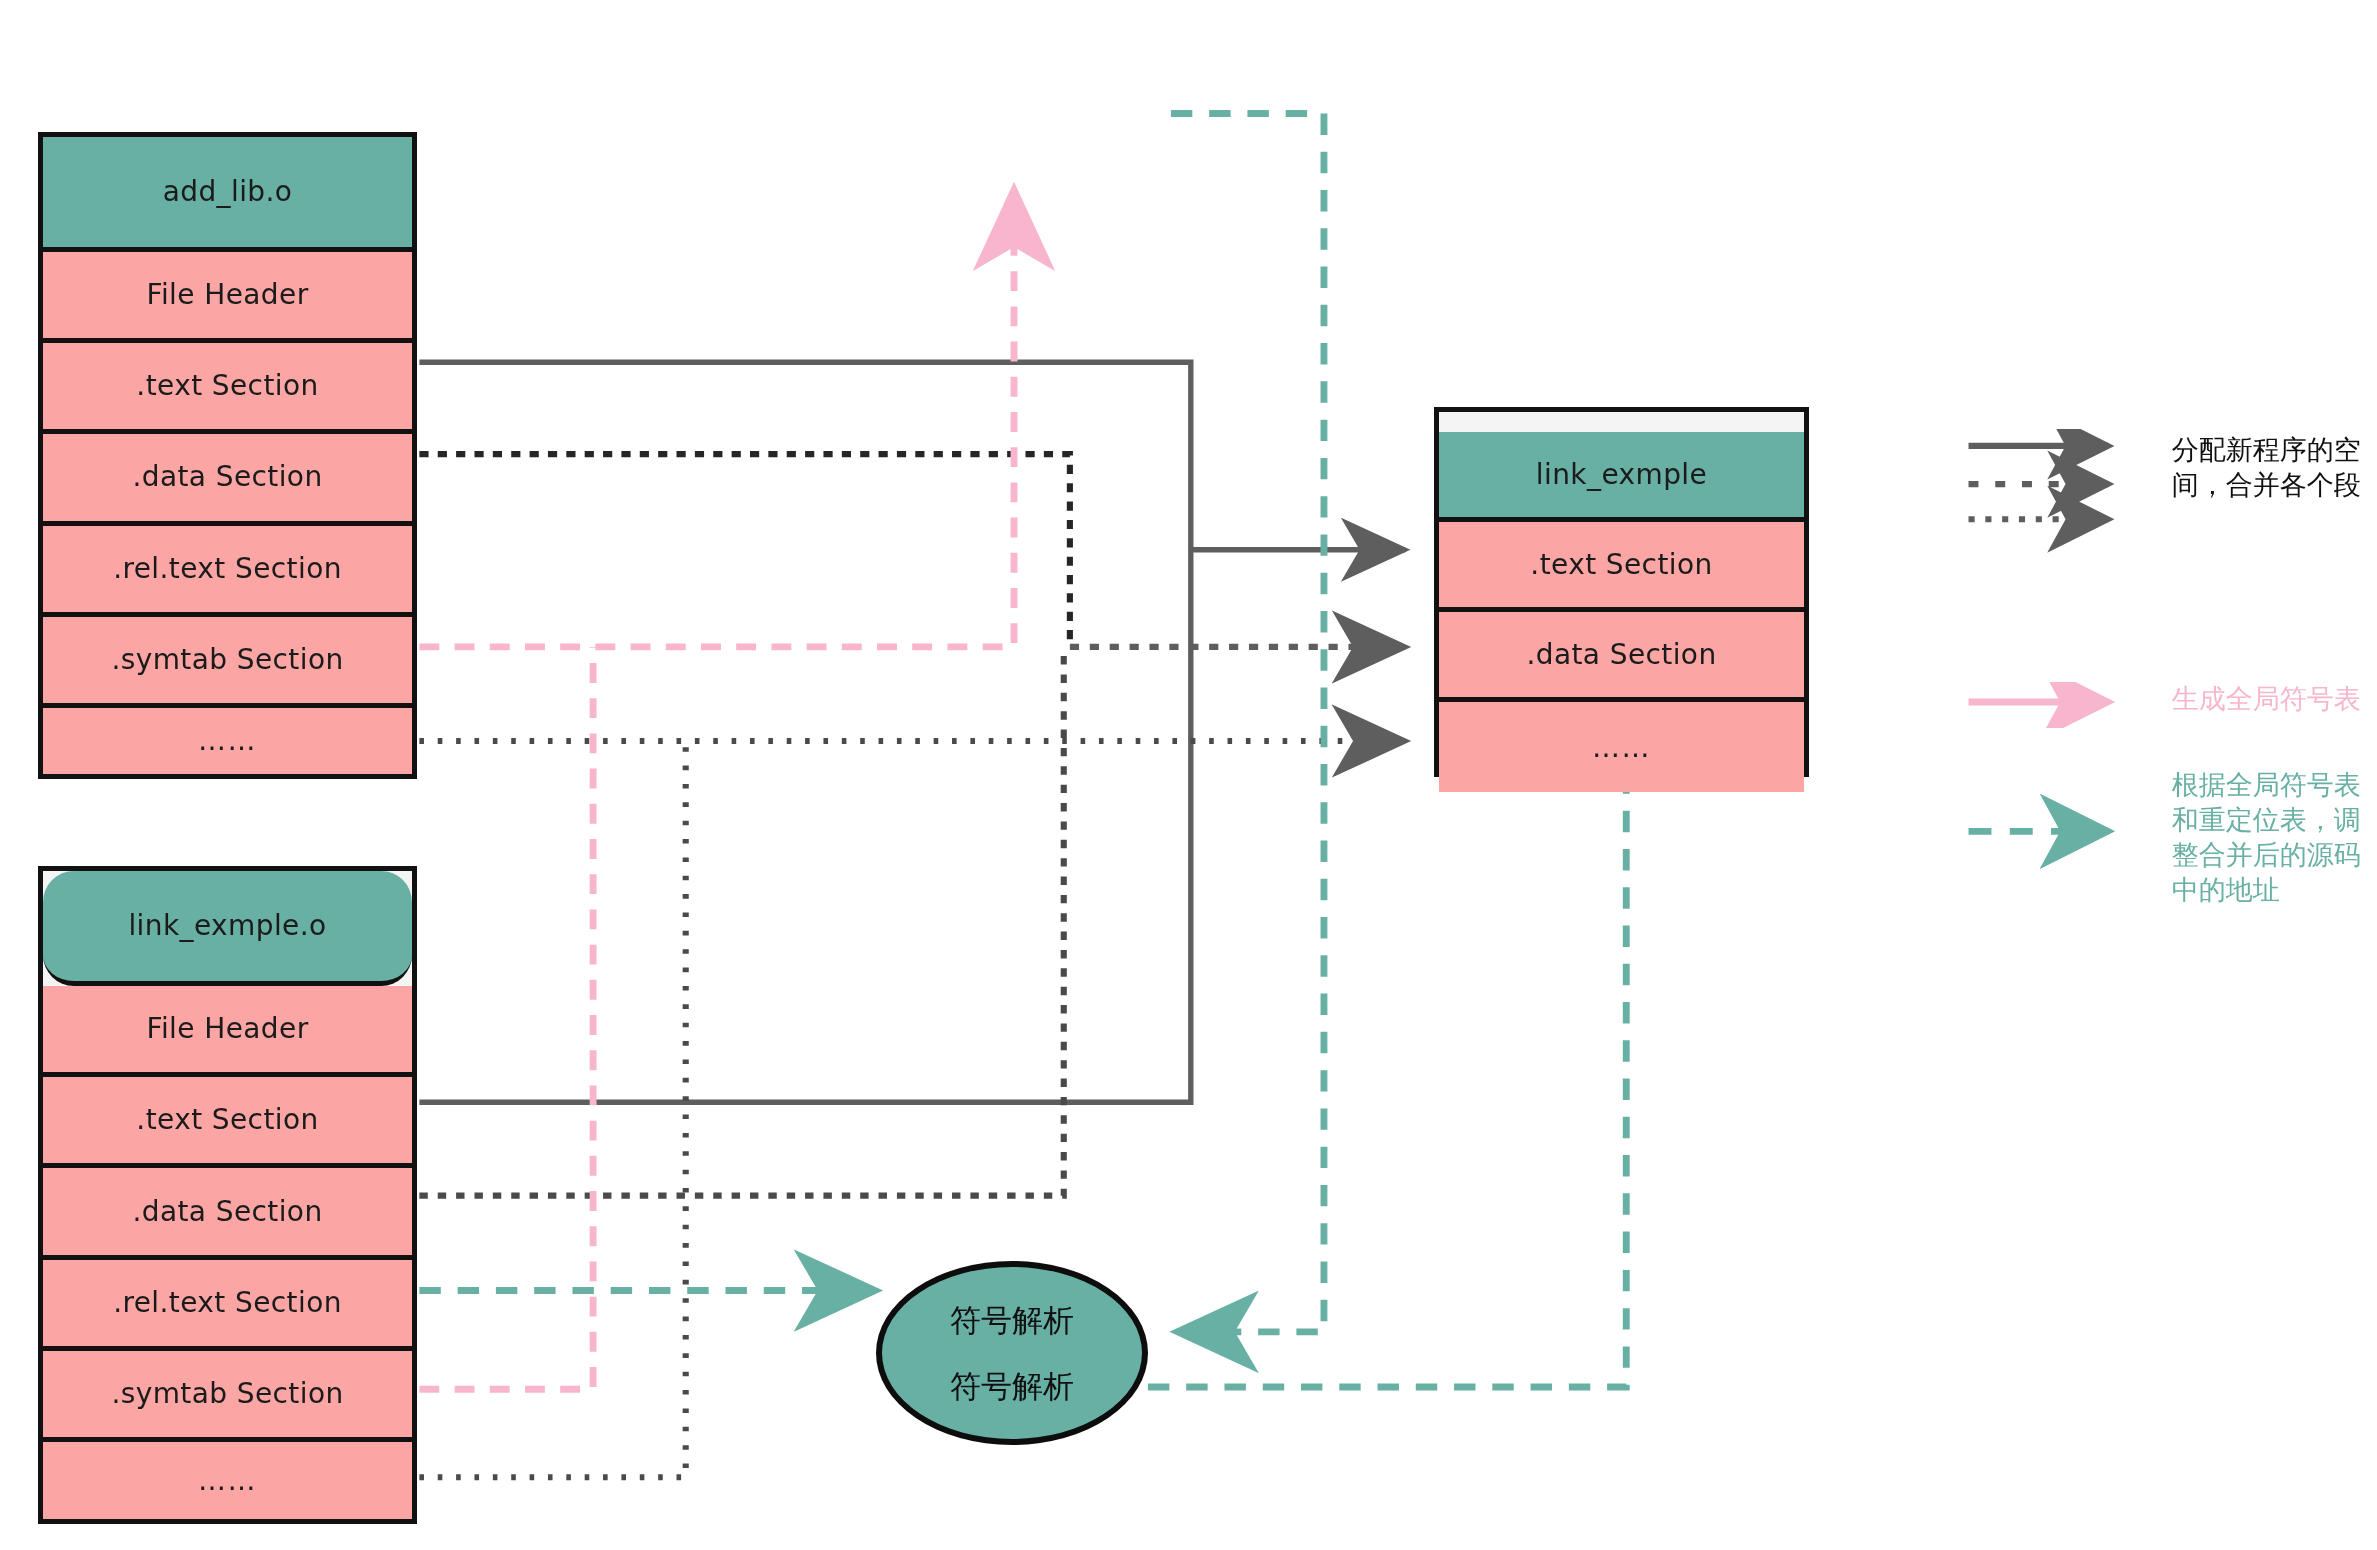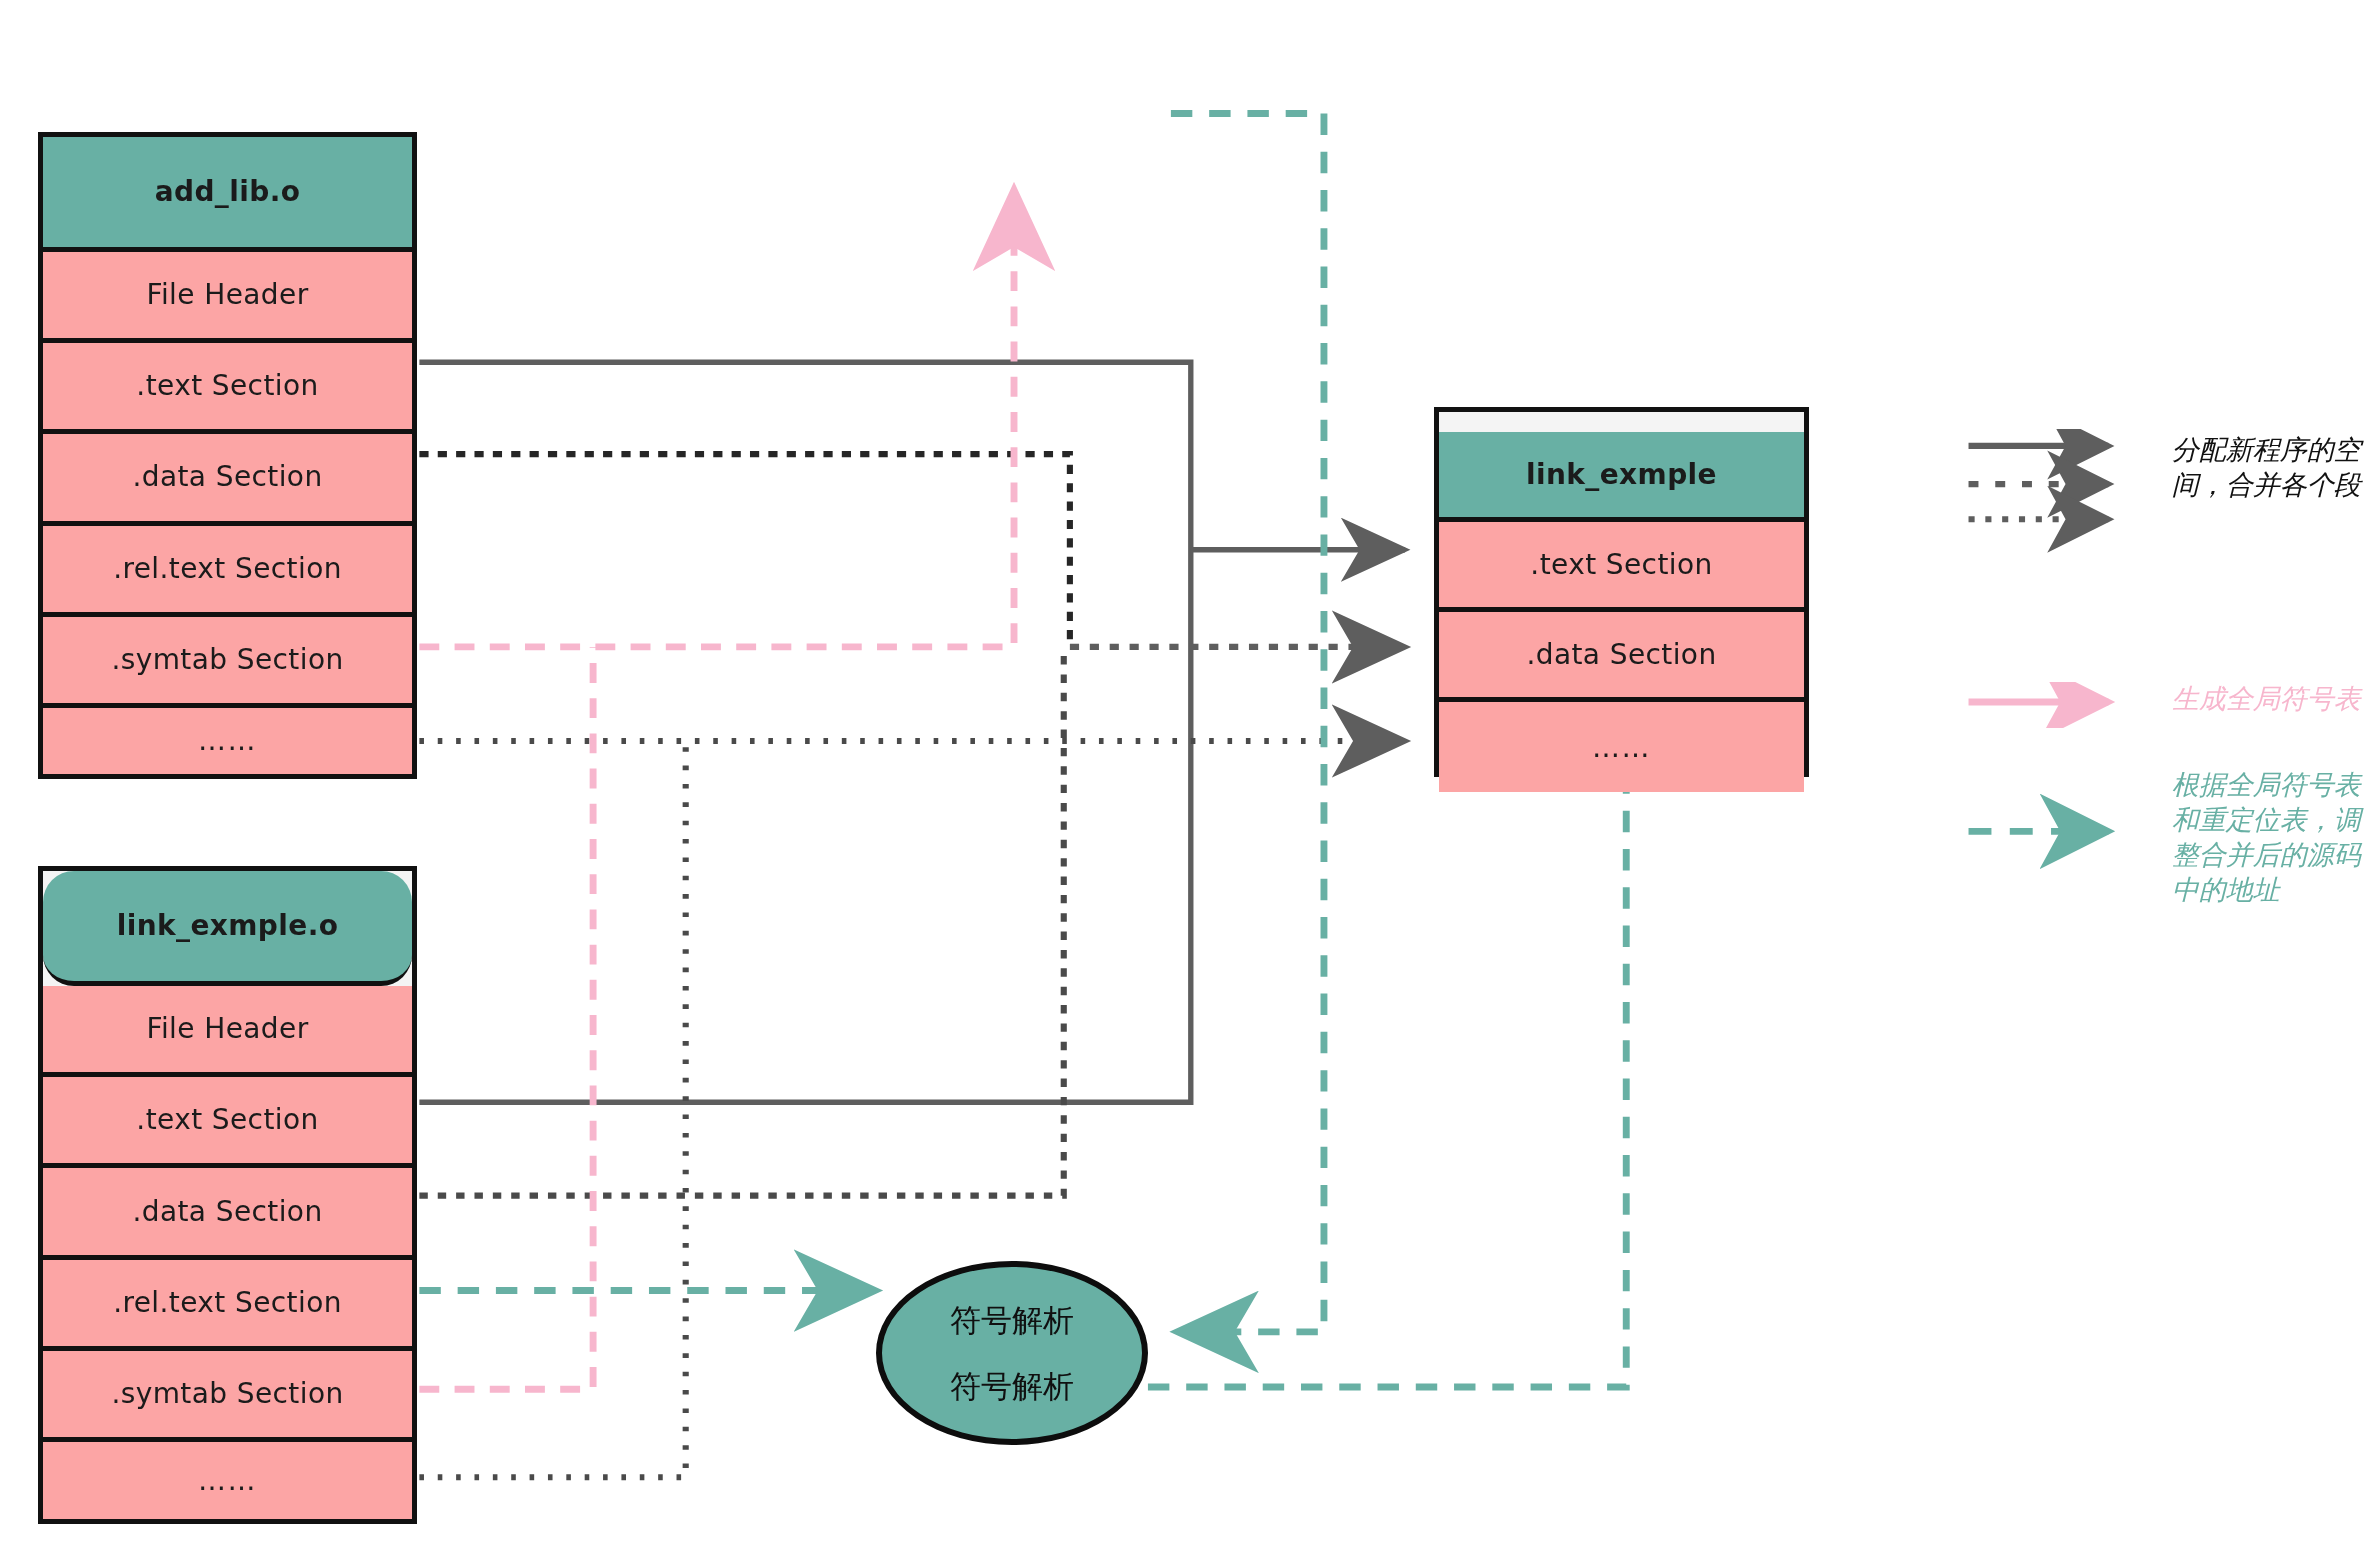--- a/index.html
+++ b/index.html
@@ -7,21 +7,21 @@
   #stage{position:relative;width:2377px;height:1551px;background:#fff;overflow:hidden;}
   svg#wires{position:absolute;left:0;top:0;width:2377px;height:1551px;pointer-events:none;}
 
   
   .objblock{position:absolute;border:5.4px solid #111111;box-sizing:border-box;background:#f4f4f4;}
   .objrow{position:relative;box-sizing:border-box;display:flex;align-items:center;justify-content:center;
           background:#fca5a5;border-bottom:5.4px solid #111111;}
   .objrow:last-child{border-bottom:none;}
   .objrow.head{background:#68b0a4;}
   .objrow .txt{font-size:28px;color:#1b1b1b;letter-spacing:0.4px;line-height:1;}
-  .objrow.head .txt{font-weight:700;}
+  .objrow.head .txt{font-weight:400;}
   .objrow .dots{font-size:28px;color:#1b1b1b;letter-spacing:1.5px;}
 
   
   .gsbox{position:absolute;border:5.4px solid #111111;background:#68b0a4;box-sizing:border-box;
          display:flex;align-items:center;justify-content:center;}
   .gsbox .txt{font-size:31px;color:#101010;}
 
   
   .ell{position:absolute;border:6.9px solid #0d0d0d;background:#68b0a4;border-radius:50%;box-sizing:border-box;
        display:flex;flex-direction:column;align-items:center;justify-content:center;}
@@ -151,21 +151,21 @@
       <span class="dots">……</span>
     </div>
   </div>
 
 
   <div class="ell" style="left:876px;top:1261px;width:272px;height:184px;gap:29px;">
     <span class="txt">符号解析</span>
     <span class="txt">符号解析</span>
   </div>
 
-  <div class="legend" style="left:1967px;top:429px;width:398px;height:551px;font-style:italic;">
+  <div class="legend" style="left:1967px;top:429px;width:398px;height:551px;">
 
     <div class="legrow" style="left:0;top:0;">
       <svg width="191" height="153" viewBox="0 0 250 200">
         <defs>
           <marker id="lg-gray" markerWidth="12" markerHeight="11" refX="10" refY="5.5" orient="auto" markerUnits="strokeWidth">
             <path d="M0,0 L11,5.5 L0,11 L3,5.5 Z" fill="#5e5e5e"></path>
           </marker>
         </defs>
         <path d="M2,22 L185,22" stroke="#5e5e5e" stroke-width="8" fill="none" marker-end="url(#lg-gray)"></path>
         <path d="M2,72 L185,72" stroke="#5e5e5e" stroke-width="8" fill="none" stroke-dasharray="13 22" marker-end="url(#lg-gray)"></path>

